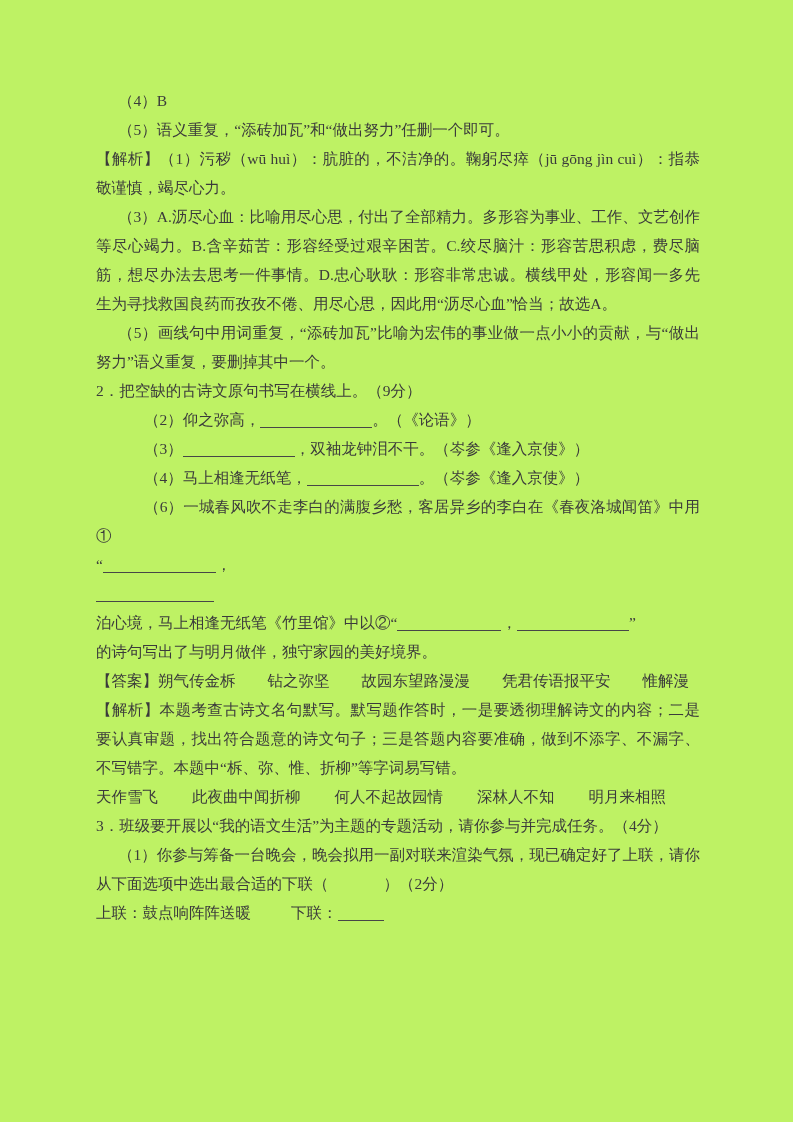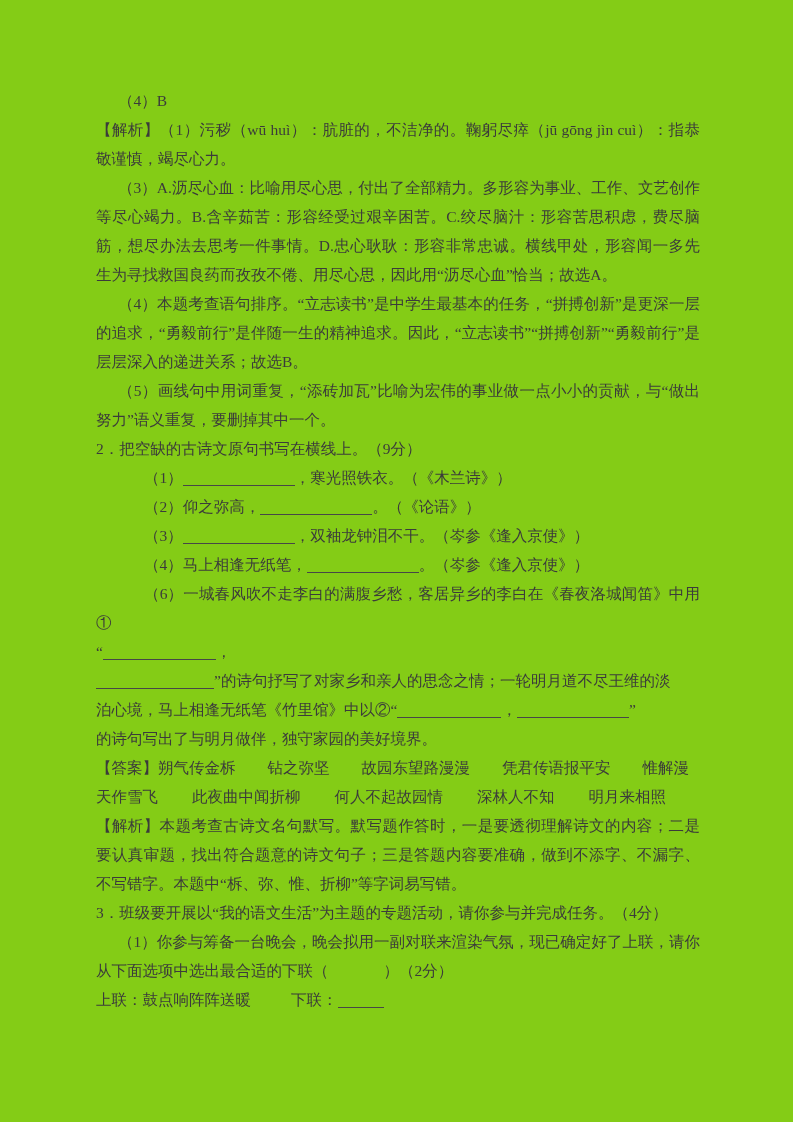--- a/index.html
+++ b/index.html
@@ -1,19 +1,19 @@
 <!DOCTYPE html>
 <html><head>
 <meta charset="utf-8">
 <style>
   html,body{margin:0;padding:0;background:#e8e8e8;}
   .page{
     position:relative;
     width:793px;height:1122px;
-    background:#84cc16;
+    background:#bef264;
     margin:0 auto;
     overflow:hidden;
     font-family:"Liberation Serif","DejaVu Serif",serif;
     color:#3b3b3b;
   }
   .doc{
     position:absolute;
     top:86px;left:96px;
     width:604px;
   }
@@ -34,34 +34,33 @@
     vertical-align:-3px;
   }
   .gap{display:inline-block;height:1px;}
 </style>
 </head>
 <body>
 
 <div class="page">
   <main class="doc" id="doc">
       <p class="line indent-sm"><span class="txt">（4）B</span></p>
+      <p class="line indent-sm"><span class="txt">（5）语义重复，“添砖加瓦”和“做出努力”任删一个即可。</span></p>
       <p class="line "><span class="txt">【解析】（1）污秽（wū huì）：肮脏的，不洁净的。鞠躬尽瘁（jū gōng jìn cuì）：指恭敬谨慎，竭尽心力。</span></p>
       <p class="line indent-sm"><span class="txt">（3）A.沥尽心血：比喻用尽心思，付出了全部精力。多形容为事业、工作、文艺创作等尽心竭力。B.含辛茹苦：形容经受过艰辛困苦。C.绞尽脑汁：形容苦思积虑，费尽脑筋，想尽办法去思考一件事情。D.忠心耿耿：形容非常忠诚。横线甲处，形容闻一多先生为寻找救国良药而孜孜不倦、用尽心思，因此用“沥尽心血”恰当；故选A。</span></p>
-      <p class="line indent-sm"><span class="txt">（4）本题考查语句排序。“立志读书”是中学生最基本的任务，“拼搏创新”是更深一层的追求，“勇毅前行”是伴随一生的精神追求。因此，“立志读书”“拼搏创新”“勇毅前行”是层层深入的递进关系；故选B。</span></p>
       <p class="line indent-sm"><span class="txt">（5）画线句中用词重复，“添砖加瓦”比喻为宏伟的事业做一点小小的贡献，与“做出努力”语义重复，要删掉其中一个。</span></p>
       <p class="line "><span class="txt">2．把空缺的古诗文原句书写在横线上。（9分）</span></p>
-      <p class="line indent-lg"><span class="txt">（1）</span><span class="blank" style="width: 112px;"></span><span class="txt">，寒光照铁衣。（《木兰诗》）</span></p>
       <p class="line indent-lg"><span class="txt">（2）仰之弥高，</span><span class="blank" style="width: 112px;"></span><span class="txt">。（《论语》）</span></p>
       <p class="line indent-lg"><span class="txt">（3）</span><span class="blank" style="width: 112px;"></span><span class="txt">，双袖龙钟泪不干。（岑参《逢入京使》）</span></p>
       <p class="line indent-lg"><span class="txt">（4）马上相逢无纸笔，</span><span class="blank" style="width: 112px;"></span><span class="txt">。（岑参《逢入京使》）</span></p>
       <p class="line indent-lg"><span class="txt">（6）一城春风吹不走李白的满腹乡愁，客居异乡的李白在《春夜洛城闻笛》中用①</span></p>
       <p class="line "><span class="txt">“</span><span class="blank" style="width: 113px;"></span><span class="txt">，</span></p>
-      <p class="line "><span class="blank" style="width: 118px;"></span><span class="txt">”的诗句抒写了对家乡和亲人的思念之情；一轮明月道不尽王维的淡</span></p>
+      <p class="line "><span class="blank" style="width: 118px;"></span></p>
       <p class="line "><span class="txt">泊心境，马上相逢无纸笔《竹里馆》中以②“</span><span class="blank" style="width: 104px;"></span><span class="txt">，</span><span class="blank" style="width: 112px;"></span><span class="txt">”</span></p>
       <p class="line "><span class="txt">的诗句写出了与明月做伴，独守家园的美好境界。</span></p>
       <p class="line "><span class="txt">【答案】朔气传金柝</span><span class="gap" style="width: 32px;"></span><span class="txt">钻之弥坚</span><span class="gap" style="width: 32px;"></span><span class="txt">故园东望路漫漫</span><span class="gap" style="width: 32px;"></span><span class="txt">凭君传语报平安</span><span class="gap" style="width: 32px;"></span><span class="txt">惟解漫</span></p>
+      <p class="line "><span class="txt">【解析】本题考查古诗文名句默写。默写题作答时，一是要透彻理解诗文的内容；二是要认真审题，找出符合题意的诗文句子；三是答题内容要准确，做到不添字、不漏字、不写错字。本题中“柝、弥、惟、折柳”等字词易写错。</span></p>
       <p class="line "><span class="txt">天作雪飞</span><span class="gap" style="width: 34px;"></span><span class="txt">此夜曲中闻折柳</span><span class="gap" style="width: 34px;"></span><span class="txt">何人不起故园情</span><span class="gap" style="width: 34px;"></span><span class="txt">深林人不知</span><span class="gap" style="width: 34px;"></span><span class="txt">明月来相照</span></p>
-      <p class="line "><span class="txt">【解析】本题考查古诗文名句默写。默写题作答时，一是要透彻理解诗文的内容；二是要认真审题，找出符合题意的诗文句子；三是答题内容要准确，做到不添字、不漏字、不写错字。本题中“柝、弥、惟、折柳”等字词易写错。</span></p>
       <p class="line "><span class="txt">3．班级要开展以“我的语文生活”为主题的专题活动，请你参与并完成任务。（4分）</span></p>
       <p class="line indent-sm"><span class="txt">（1）你参与筹备一台晚会，晚会拟用一副对联来渲染气氛，现已确定好了上联，请你从下面选项中选出最合适的下联（</span><span class="gap" style="width: 55px;"></span><span class="txt">）（2分）</span></p>
       <p class="line "><span class="txt">上联：鼓点响阵阵送暖</span><span class="gap" style="width: 40px;"></span><span class="txt">下联：</span><span class="blank" style="width: 46px;"></span></p>
     </main>
 </div>
 
 </body></html>

